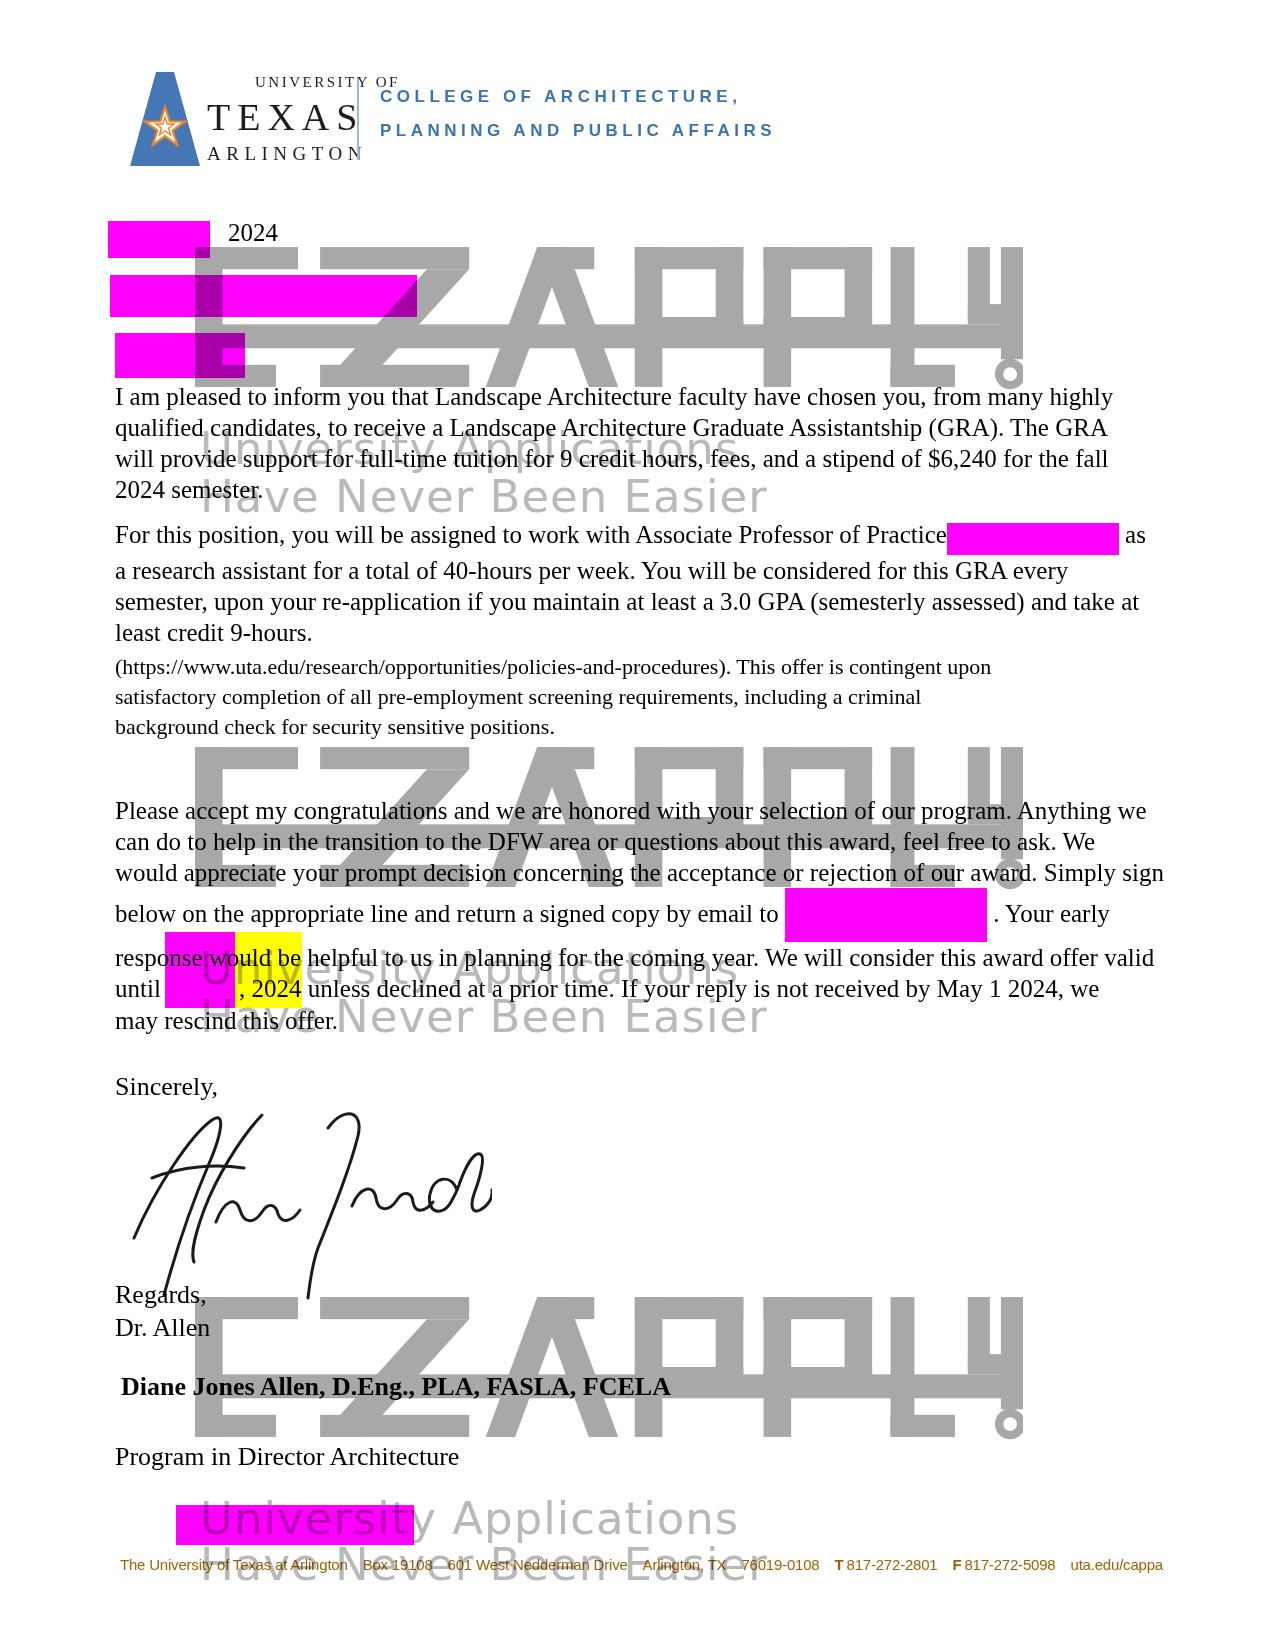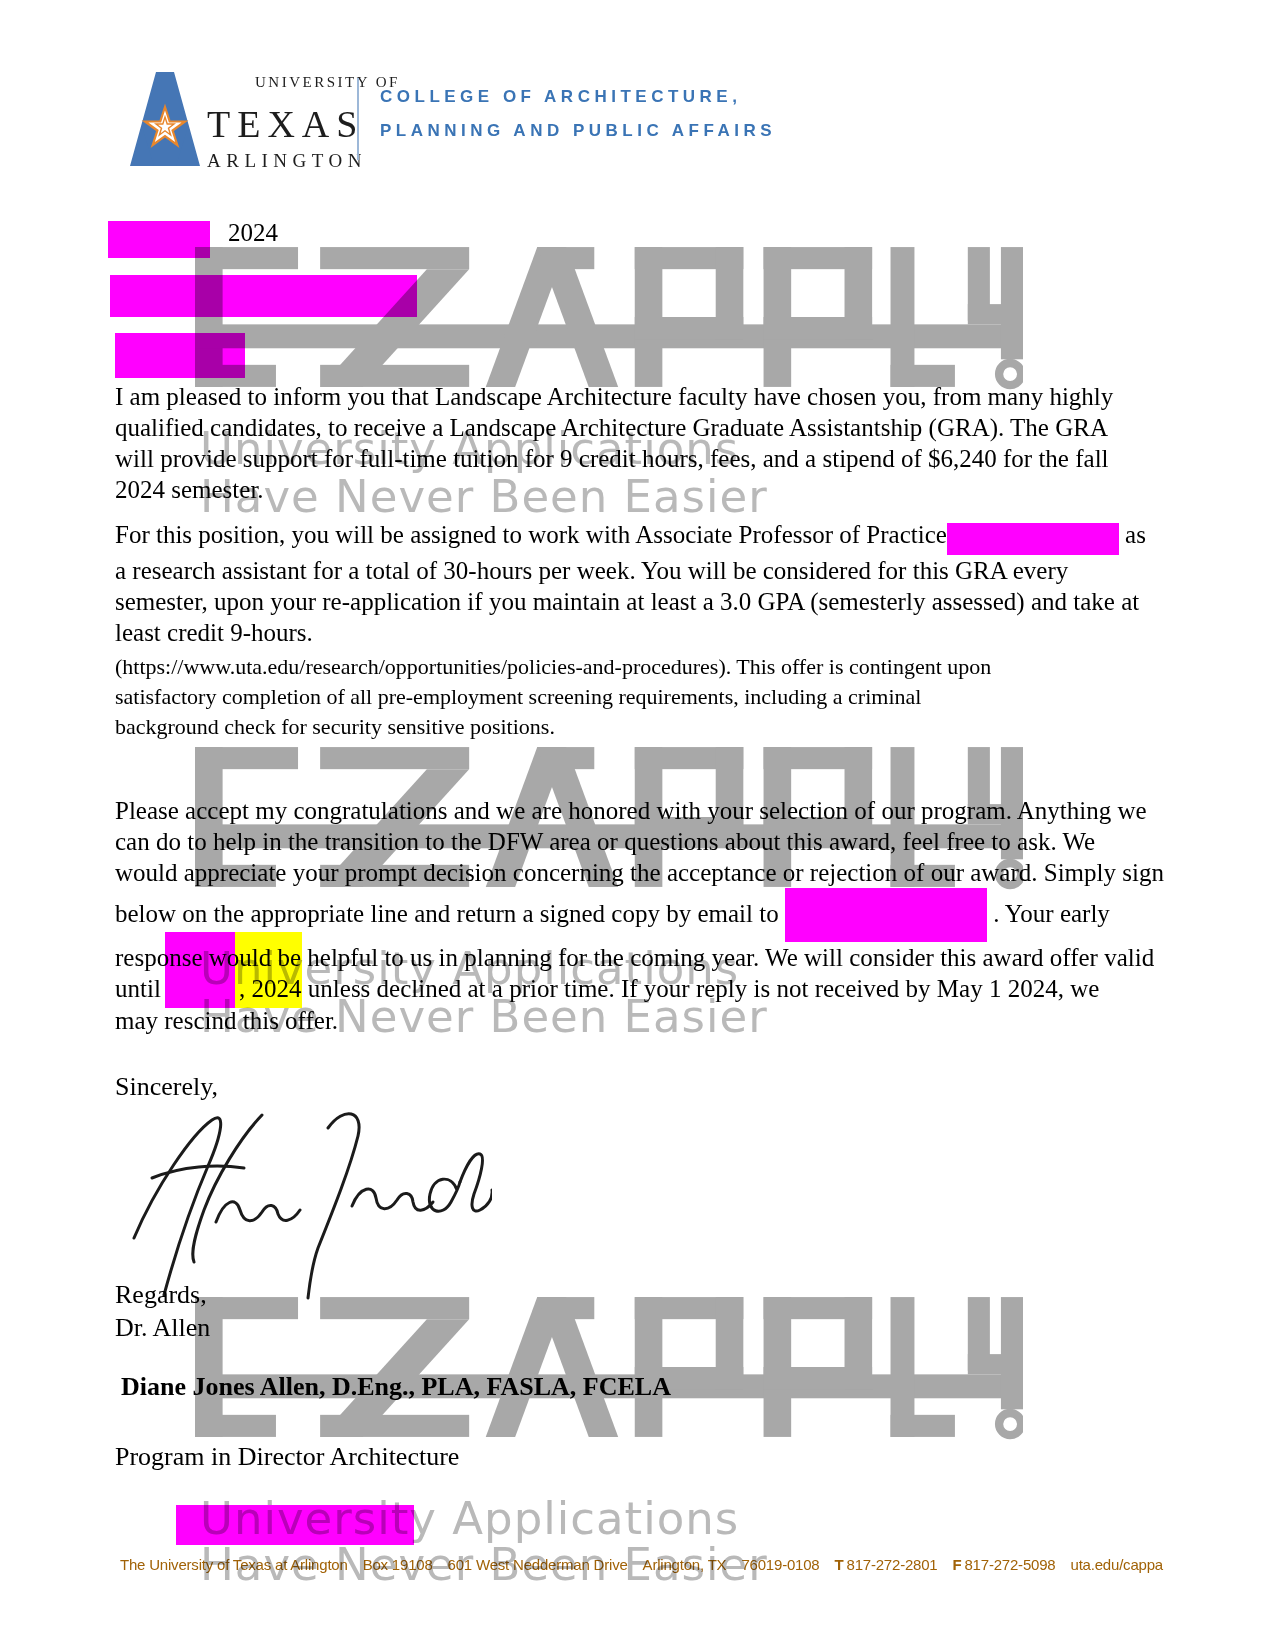--- a/index.html
+++ b/index.html
@@ -1,21 +1,21 @@
 <!DOCTYPE html>
 <html><head>
 <meta charset="utf-8">
 <style>
   html,body{margin:0;padding:0;background:#fff;}
   #page{position:relative;width:1275px;height:1650px;background:#fff;overflow:hidden;
         font-family:"Liberation Serif", serif;color:#000;}
   .abs{position:absolute;}
   
   .uta-small{font-size:15px;letter-spacing:2.5px;color:#1d1d1d;margin-left:48px;}
-  .uta-big{font-size:38px;letter-spacing:7px;color:#1d1d1d;margin-top:11px;}
+  .uta-big{font-size:38px;letter-spacing:7px;color:#1d1d1d;margin-top:4px;}
   .uta-campus{font-size:19px;letter-spacing:5.5px;color:#1d1d1d;margin-top:4px;}
   .divider{width:2px;height:82px;background:#9db8d8;}
   .college{font-family:"Liberation Sans",sans-serif;font-weight:600;color:#3a74b5;
            font-size:17px;letter-spacing:4.5px;line-height:34px;margin-left:8px;}
   
   .para{font-size:25px;line-height:31px;z-index:20;}
   .para.small{font-size:22px;line-height:30px;}
   .line{white-space:nowrap;}
   .closing{font-size:26px;line-height:33px;z-index:20;}
   .bold-name{font-weight:bold;font-size:26px;padding-left:6px;z-index:20;}
@@ -71,21 +71,21 @@
     <div class="line">I am pleased to inform you that Landscape Architecture faculty have chosen you, from many highly</div>
     <div class="line">qualified candidates, to receive a Landscape Architecture Graduate Assistantship (GRA). The GRA</div>
     <div class="line">will provide support for full-time tuition for 9 credit hours, fees, and a stipend of $6,240 for the fall</div>
     <div class="line">2024 semester.</div>
   </div>
 
   <div class="abs para" style="left:115px;top:519px;">
     <div class="line">
       <span>For this position, you will be assigned to work with Associate Professor of Practice</span><span class="redact-inline" style="width:172px;height:32px;vertical-align:-12px;"></span><span> as</span>
     </div>
-    <div class="line">a research assistant for a total of 30-hours per week. You will be considered for this GRA every</div>
+    <div class="line">a research assistant for a total of 40-hours per week. You will be considered for this GRA every</div>
     <div class="line">semester, upon your re-application if you maintain at least a 3.0 GPA (semesterly assessed) and take at</div>
     <div class="line">least credit 9-hours.</div>
   </div>
 
   <div class="abs para small" style="left:115px;top:652px;">
     <div class="line">(https://www.uta.edu/research/opportunities/policies-and-procedures). This offer is contingent upon</div>
     <div class="line">satisfactory completion of all pre-employment screening requirements, including a criminal</div>
     <div class="line">background check for security sensitive positions.</div>
   </div>
 

